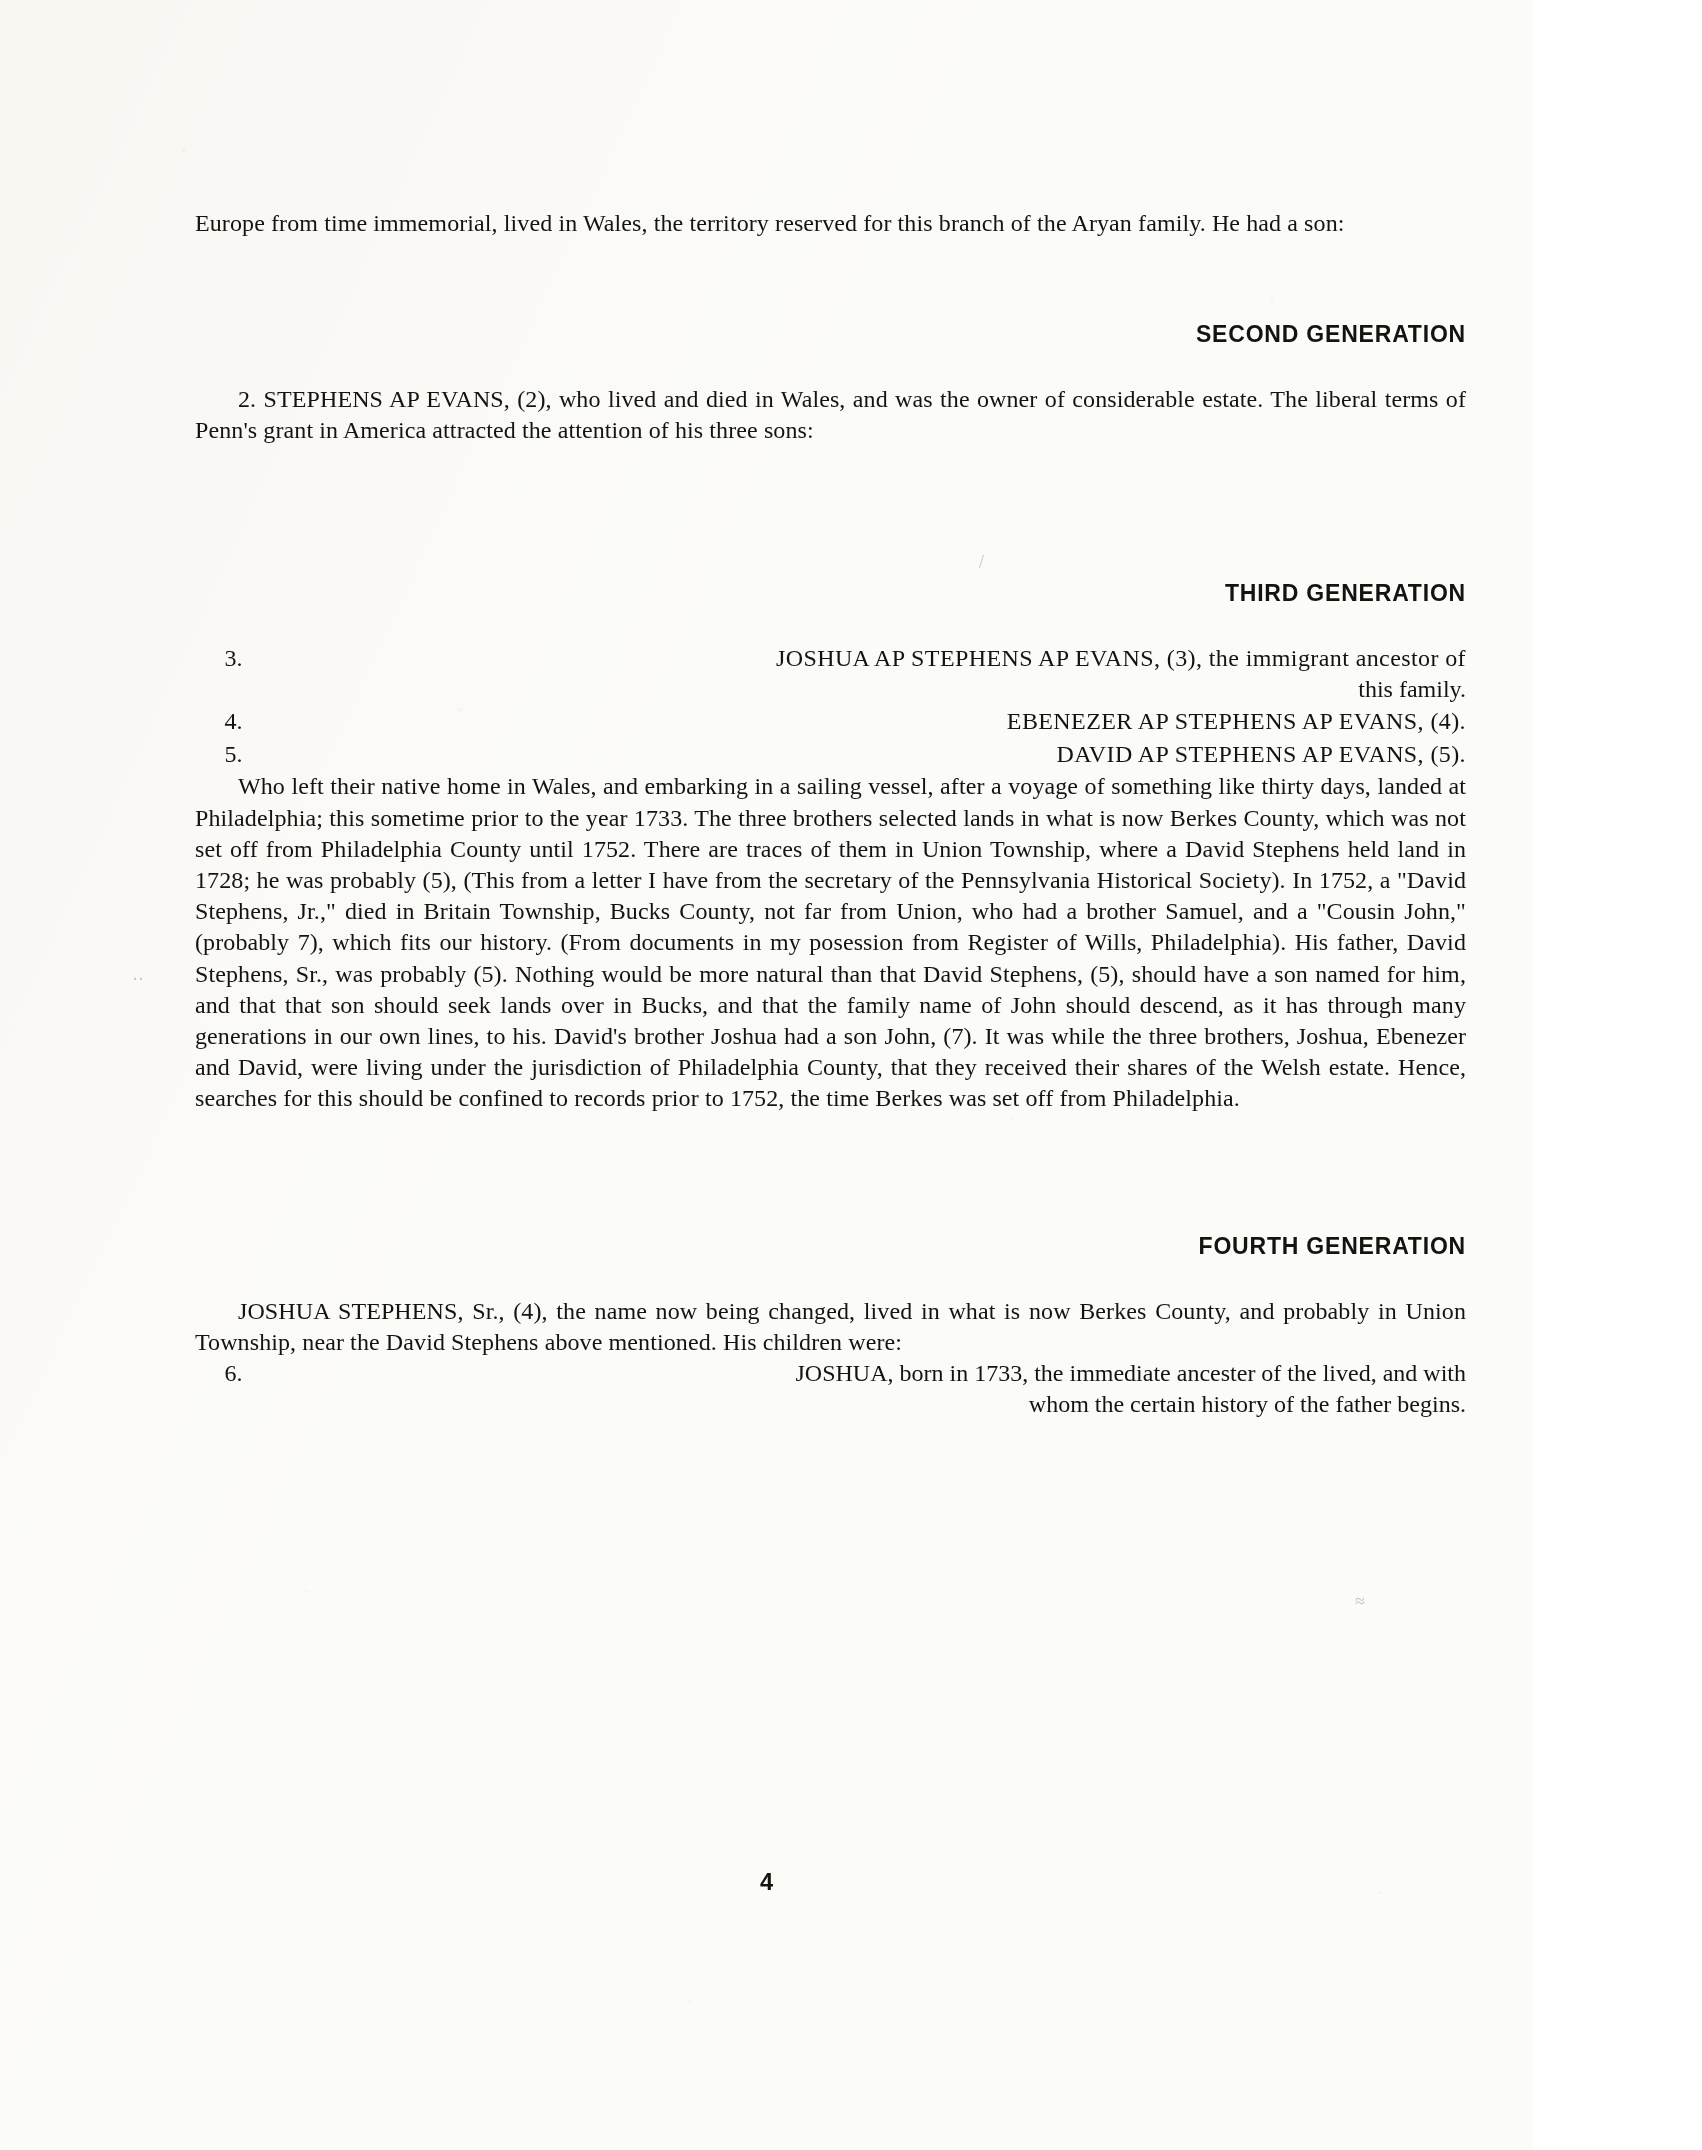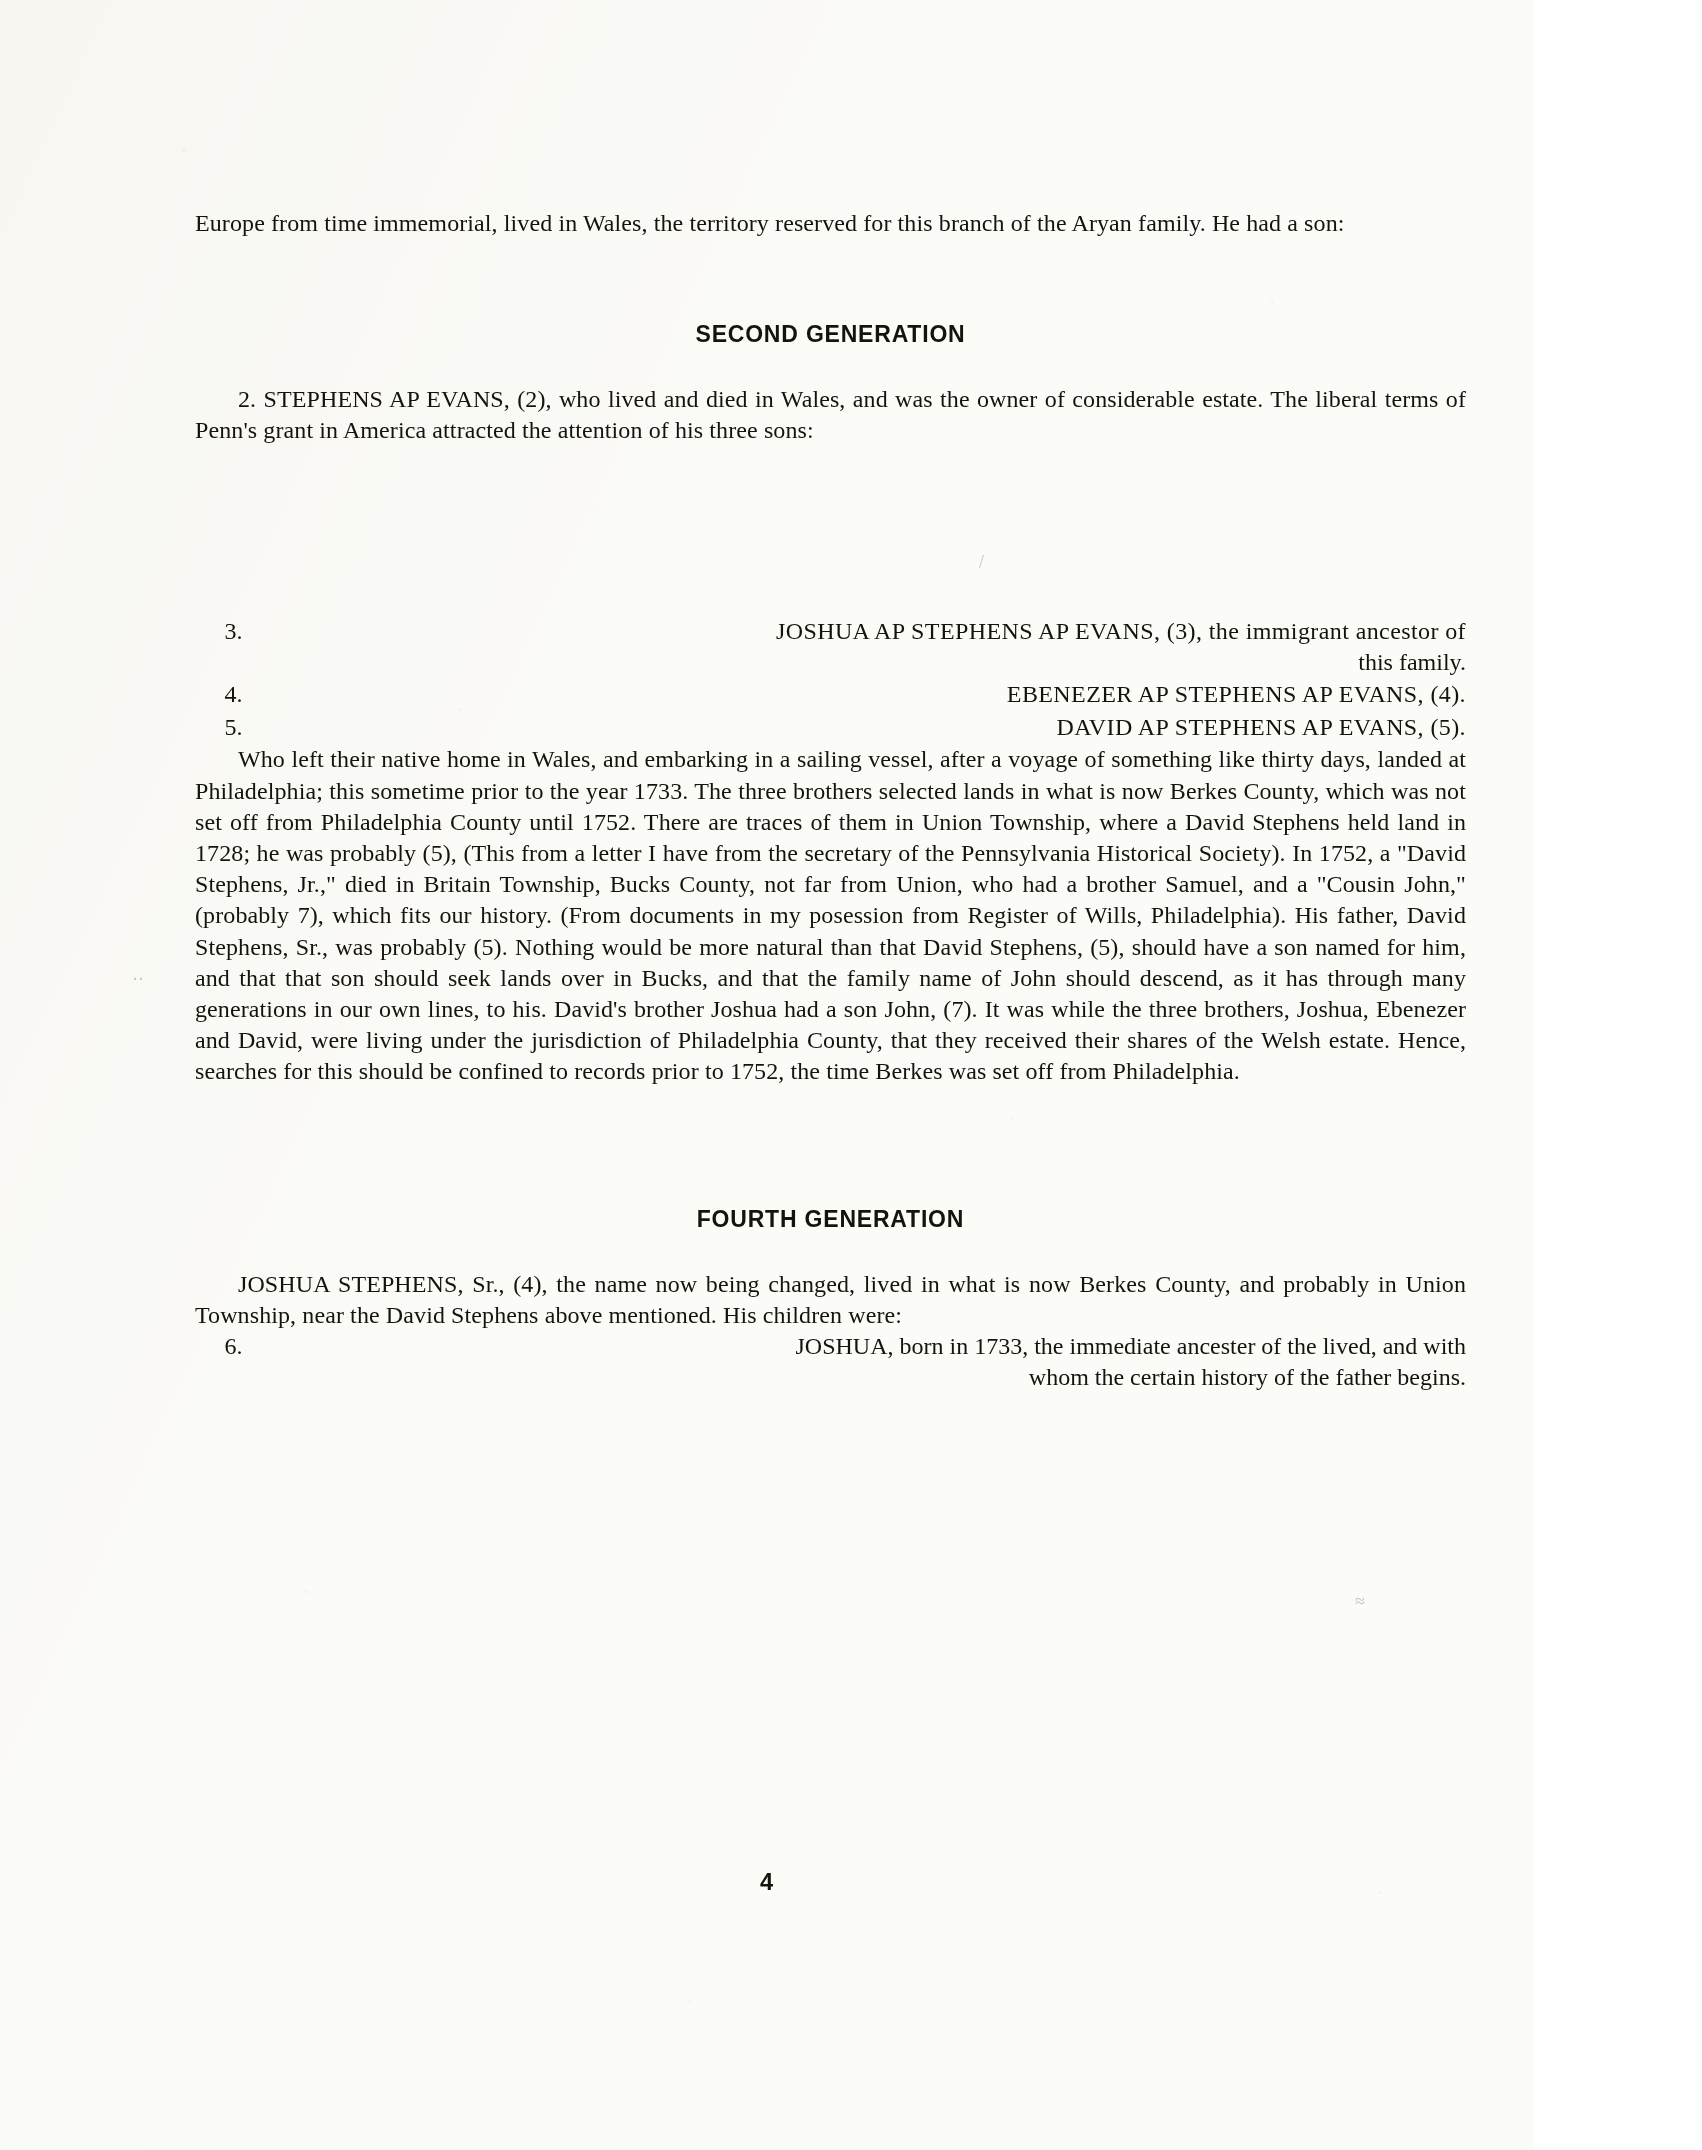--- a/index.html
+++ b/index.html
@@ -47,21 +47,21 @@
     line-height: 1.30;
     text-align: justify;
     text-justify: inter-word;
     margin: 0;
     letter-spacing: 0.1px;
   }
   .indent {
     text-indent: 43px;
   }
   .gen-heading {
-    text-align: center;
+    text-align: right;
     font-family: "Liberation Sans", "DejaVu Sans", sans-serif;
     font-weight: bold;
     font-size: 23px;
     letter-spacing: 0.8px;
     margin: 0;
   }
   .sp-xl { height: 82px; }
   .sp-m  { height: 51px; }
   .sp-s  { height: 36px; }
 
@@ -124,20 +124,21 @@
 
     <h2 class="gen-heading">SECOND GENERATION</h2>
 
     <div class="sp-s"></div>
 
     <p class="body-text indent">2.   STEPHENS AP EVANS, (2), who lived and died in Wales, and was the owner of considerable estate.   The liberal terms of Penn's grant in America attracted the attention of his three sons:</p>
 
     <div class="sp-xl"></div>
     <div class="sp-m"></div>
 
+    <h2 class="gen-heading">THIRD GENERATION</h2>
 
     <div class="sp-s"></div>
 
     <ul class="num-list">
       <li>
         <span class="num">3.</span>
         <span class="txt">
           <span class="caps">JOSHUA AP STEPHENS AP EVANS,  (3), the immigrant ancestor of</span>
           <span class="cont">this family.</span>
         </span>

